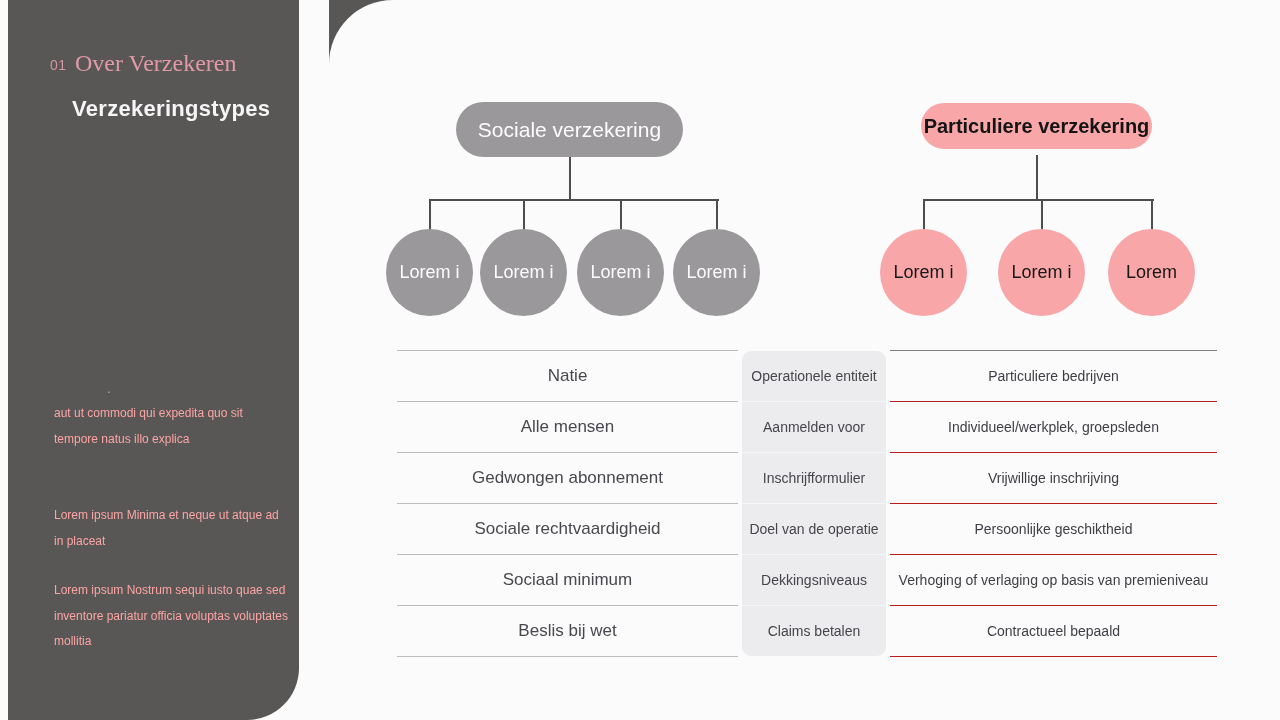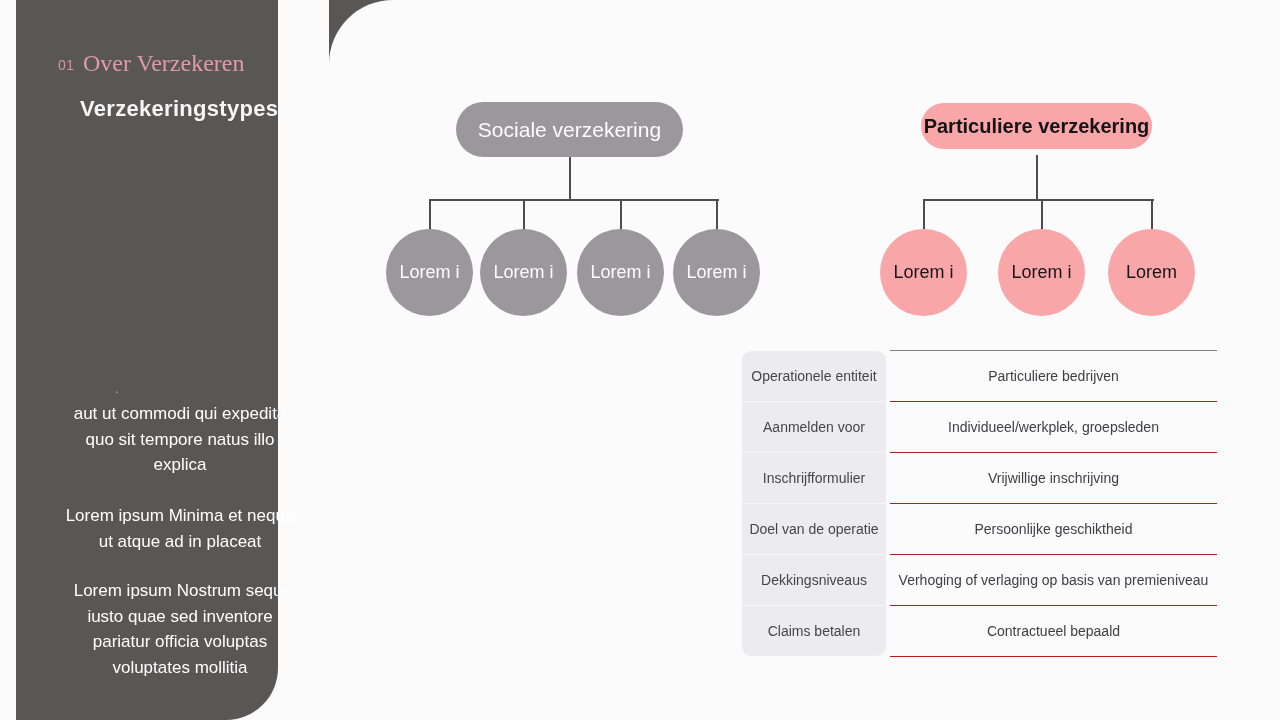--- a/index.html
+++ b/index.html
@@ -4,26 +4,26 @@
 <style>
   html,body { margin:0; padding:0; background:#e9e9ea; }
   .slide {
     position:relative; width:1280px; height:720px; overflow:hidden;
     background:#fbfbfc;
     font-family:"Liberation Sans", sans-serif;
   }
   
   .corner-patch { position:absolute; left:329px; top:0; width:74px; height:74px; background:#595656; z-index:1; }
   .corner-overlay { position:absolute; left:329px; top:0; width:74px; height:74px; background:#fbfbfc; border-top-left-radius:64px; z-index:2; }
-  .sidebar { position:absolute; left:16px; top:0; width:262px; height:720px; background:#595656; border-bottom-right-radius:52px; z-index:3; }
+  .sidebar { position:absolute; left:8px; top:0; width:291px; height:720px; background:#595656; border-bottom-right-radius:52px; z-index:3; }
   .section-number { position:absolute; left:42px; top:57px; font-size:14px; color:#d494a2; letter-spacing:0.5px; }
   .section-title { position:absolute; left:67px; top:50px; font-family:"Liberation Serif", serif; font-size:24px; color:#e29aa7; }
   .page-title { position:absolute; left:64px; top:96px; font-size:22px; font-weight:bold; color:#f6f6f6; letter-spacing:0.3px; }
   .stray-mark { position:absolute; left:99px; top:380px; font-size:14px; color:#a9a9a9; }
-  .side-para { position:absolute; left:46px; width:236px; font-size:17px; line-height:25.5px; color:#ffffff;text-align:center; }
+  .side-para { position:absolute; left:46px; width:236px; font-size:12px; line-height:25.5px; color:#fca5a5; }
   .para-1 { top:401px; }
   .para-2 { top:503px; }
   .para-3 { top:578px; }
 
   
   .pill { position:absolute; display:flex; align-items:center; justify-content:center; z-index:4; }
   .pill-social { left:456px; top:102px; width:227px; height:55px; border-radius:28px; background:#9a989a; color:#fdfdfd; font-size:21px; }
   .pill-private { left:921px; top:103px; width:231px; height:46px; border-radius:27px; background:#f9a6a9; color:#141414; font-size:20px; font-weight:bold; }
   .connector { position:absolute; background:#4f4c4c; z-index:3; }
   .node-circle { position:absolute; width:87px; height:87px; border-radius:50%;
@@ -77,20 +77,28 @@
   <div class="node-circle node-gray" style="left:386px; top:229px;">Lorem i</div>
   <div class="node-circle node-gray" style="left:480px; top:229px;">Lorem i</div>
   <div class="node-circle node-gray" style="left:577px; top:229px;">Lorem i</div>
   <div class="node-circle node-gray" style="left:673px; top:229px;">Lorem i</div>
 
   <div class="pill pill-private">Particuliere verzekering</div>
   <div class="node-circle node-pink" style="left:880px; top:229px;">Lorem i</div>
   <div class="node-circle node-pink" style="left:998px; top:229px;">Lorem i</div>
   <div class="node-circle node-pink" style="left:1108px; top:229px;">Lorem</div>
 
+  <div class="tcol col-social">
+    <div class="tcell">Natie</div>
+    <div class="tcell">Alle mensen</div>
+    <div class="tcell">Gedwongen abonnement</div>
+    <div class="tcell">Sociale rechtvaardigheid</div>
+    <div class="tcell">Sociaal minimum</div>
+    <div class="tcell">Beslis bij wet</div>
+  </div>
 
   <div class="tcol col-attr">
     <div class="tcell">Operationele entiteit</div>
     <div class="tcell">Aanmelden voor</div>
     <div class="tcell">Inschrijfformulier</div>
     <div class="tcell">Doel van de operatie</div>
     <div class="tcell">Dekkingsniveaus</div>
     <div class="tcell">Claims betalen</div>
   </div>
 

